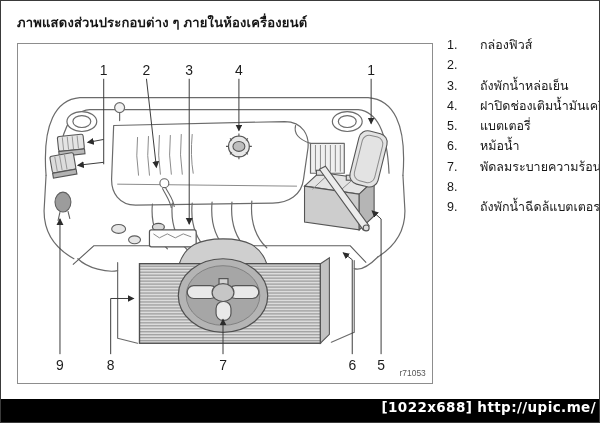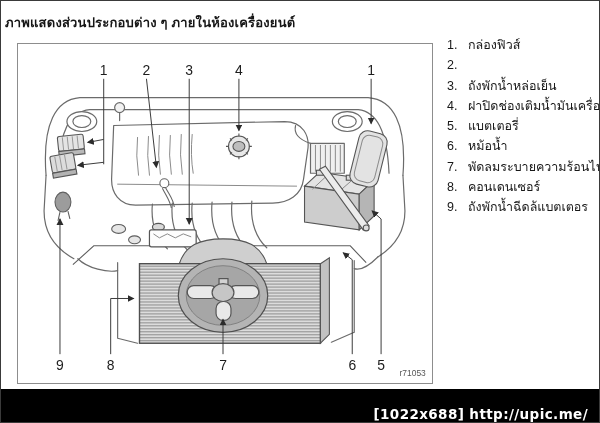--- a/index.html
+++ b/index.html
@@ -2,39 +2,39 @@
 <html><head>
 <meta charset="utf-8">
 <style>
   html,body{margin:0;padding:0;background:#888;}
   .page{
     position:relative;width:600px;height:423px;background:#fff;
     border:1px solid #3a3a3a;box-sizing:border-box;overflow:hidden;
     font-family:"Liberation Sans",sans-serif;color:#111;
   }
   .title{
-    position:absolute;left:4px;top:11px;font-size:13px;font-weight:bold;
+    position:absolute;left:16px;top:11px;font-size:13px;font-weight:bold;
     letter-spacing:.2px;color:#151515;white-space:nowrap;
   }
   .diagram{
     position:absolute;left:16px;top:42px;width:416px;height:341px;
     border:1px solid #8d8d8d;box-sizing:border-box;background:#fff;
   }
   .diagram svg{display:block;width:100%;height:100%;}
   .legend{
     position:absolute;left:446px;top:34px;width:150px;
     font-size:12.5px;line-height:20.3px;color:#181818;
   }
   .legend .row{display:flex;white-space:nowrap;}
   .legend .num{width:14px;flex:0 0 14px;}
-  .legend .lbl{margin-left:7px;}
+  .legend .lbl{margin-left:19px;}
   .wmbar{
-    position:absolute;left:0;right:0;bottom:0;height:33px;background:#000;
-    display:flex;align-items:flex-end;justify-content:flex-end;
-    padding-right:11px;box-sizing:border-box;
+    position:absolute;left:0;right:0;bottom:0;height:23px;background:#000;
+    display:flex;align-items:flex-start;justify-content:flex-end;
+    padding-right:3px;box-sizing:border-box;
   }
   .wmbar span{
     color:#fff;font-size:13.5px;font-weight:600;letter-spacing:.4px;
     font-family:"DejaVu Sans",sans-serif;
   }
   text{font-family:"Liberation Sans",sans-serif;}
   .callout{font-size:14px;fill:#1c1c1c;}
   .figcode{font-size:8.5px;fill:#555;}
 </style>
 </head>
@@ -213,21 +213,20 @@
     <div class="row">
         <span class="num">6.</span>
         <span class="lbl">หม้อน้ำ</span>
       </div>
     <div class="row">
         <span class="num">7.</span>
         <span class="lbl">พัดลมระบายความร้อนไฟฟ้า</span>
       </div>
     <div class="row">
         <span class="num">8.</span>
-        <span class="lbl">คอนเดนเซอร์</span>
       </div>
     <div class="row">
         <span class="num">9.</span>
         <span class="lbl">ถังพักน้ำฉีดล้แบตเตอร</span>
       </div>
   </div>
 
   <div class="wmbar">
     <span>[1022x688] http://upic.me/</span>
   </div>

